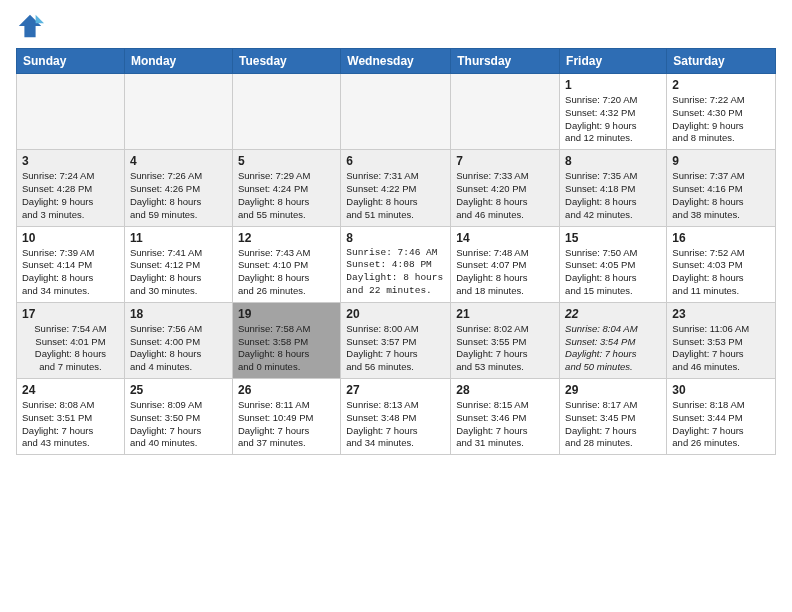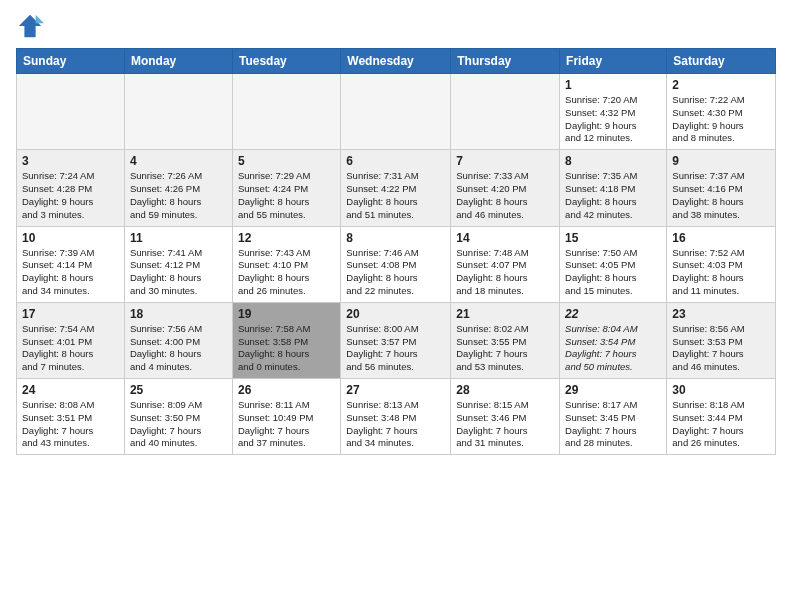--- a/index.html
+++ b/index.html
@@ -214,21 +214,21 @@
           </td>
           <td>
             <span class="day-num">12</span>
             <div class="day-info" style="white-space: pre-line;">Sunrise: 7:43 AM
 Sunset: 4:10 PM
 Daylight: 8 hours
 and 26 minutes.</div>
           </td>
           <td>
             <span class="day-num">8</span>
-            <div class="day-info" style="white-space: pre-line;">Sunrise: 7:46 AM
+            <div class="day-info" style="white-space: pre-line; font-family: Liberation Mono, monospace;">Sunrise: 7:46 AM
 Sunset: 4:08 PM
 Daylight: 8 hours
 and 22 minutes.</div>
           </td>
           <td>
             <span class="day-num">14</span>
             <div class="day-info" style="white-space: pre-line;">Sunrise: 7:48 AM
 Sunset: 4:07 PM
 Daylight: 8 hours
 and 18 minutes.</div>
@@ -244,21 +244,21 @@
             <span class="day-num">16</span>
             <div class="day-info" style="white-space: pre-line;">Sunrise: 7:52 AM
 Sunset: 4:03 PM
 Daylight: 8 hours
 and 11 minutes.</div>
           </td>
         </tr>
         <tr>
           <td style="background: rgb(239, 239, 239);">
             <span class="day-num">17</span>
-            <div class="day-info" style="white-space: pre-line;">Sunrise: 7:54 AM
+            <div class="day-info" style="white-space: pre-line; text-align: center;">Sunrise: 7:54 AM
 Sunset: 4:01 PM
 Daylight: 8 hours
 and 7 minutes.</div>
           </td>
           <td style="background: rgb(239, 239, 239);">
             <span class="day-num">18</span>
             <div class="day-info" style="white-space: pre-line;">Sunrise: 7:56 AM
 Sunset: 4:00 PM
 Daylight: 8 hours
 and 4 minutes.</div>
@@ -286,21 +286,21 @@
           </td>
           <td style="background: rgb(239, 239, 239); font-style: italic;">
             <span class="day-num">22</span>
             <div class="day-info" style="white-space: pre-line;">Sunrise: 8:04 AM
 Sunset: 3:54 PM
 Daylight: 7 hours
 and 50 minutes.</div>
           </td>
           <td style="background: rgb(239, 239, 239);">
             <span class="day-num">23</span>
-            <div class="day-info" style="white-space: pre-line;">Sunrise: 8:56 AM
+            <div class="day-info" style="white-space: pre-line;">Sunrise: 11:06 AM
 Sunset: 3:53 PM
 Daylight: 7 hours
 and 46 minutes.</div>
           </td>
         </tr>
         <tr>
           <td>
             <span class="day-num">24</span>
             <div class="day-info" style="white-space: pre-line;">Sunrise: 8:08 AM
 Sunset: 3:51 PM

